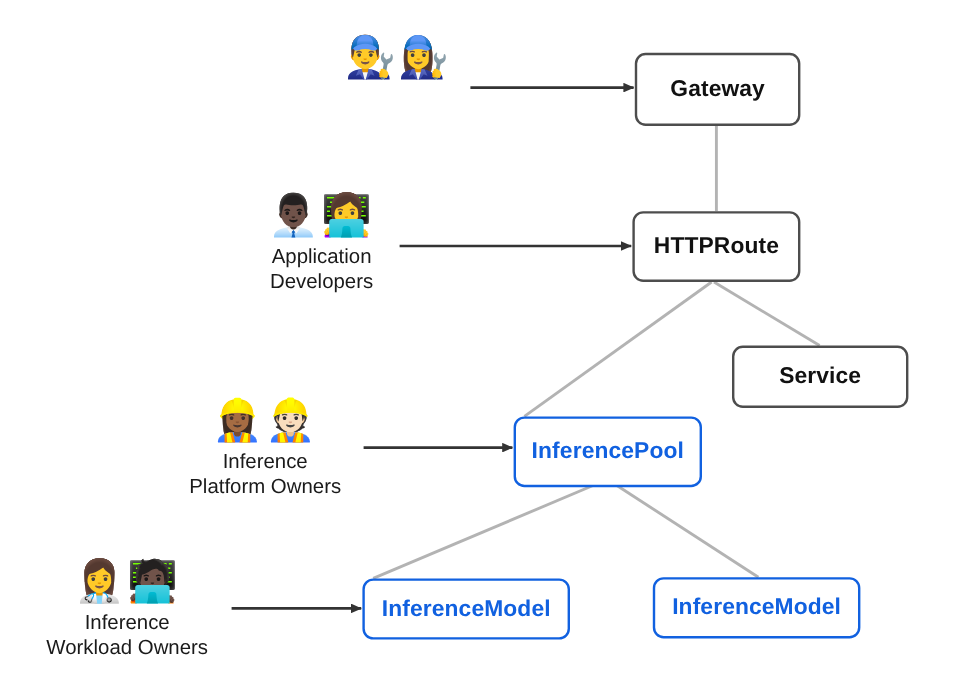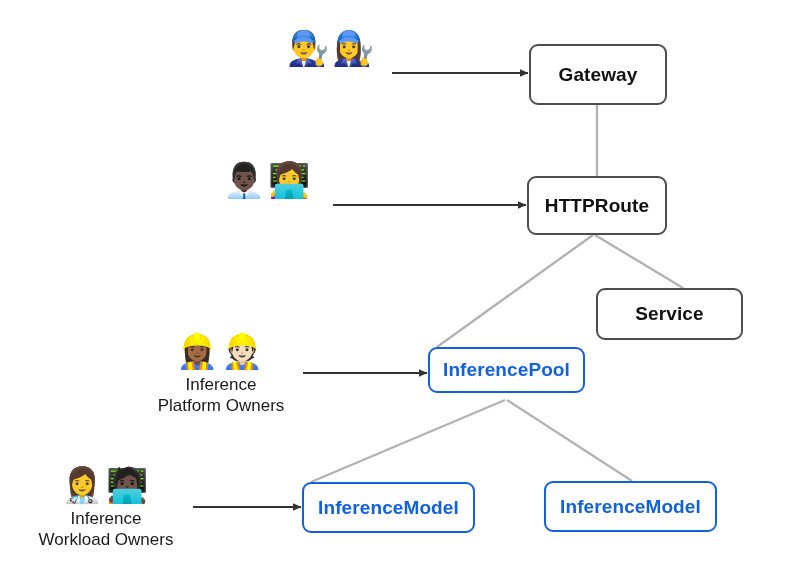--- a/index.html
+++ b/index.html
@@ -45,22 +45,22 @@
     font-size: 19px;
   }
   .node.blue {
     border: 2px solid #1161e0;
     color: #1161e0;
     font-size: 19px;
   }
 
   #node-gateway    { left: 529px; top: 44px;  width: 138px; height: 61px; }
   #node-httproute  { left: 527px; top: 176px; width: 140px; height: 59px; }
-  #node-service    { left: 596px; top: 288px; width: 147px; height: 52px; }
-  #node-inferencepool   { left: 428px; top: 347px; width: 157px; height: 46px; }
+  #node-service    { left: 610px; top: 288px; width: 147px; height: 52px; }
+  #node-inferencepool   { left: 428px; top: 347px; width: 157px; height: 59px; }
   #node-inferencemodel-left  { left: 302px; top: 482px; width: 173px; height: 51px; }
   #node-inferencemodel-right { left: 544px; top: 481px; width: 173px; height: 51px; }
 
   
   .persona {
     position: absolute;
     display: flex;
     flex-direction: column;
     align-items: center;
     text-align: center;
@@ -119,20 +119,22 @@
   <div class="node blue" id="node-inferencemodel-left">InferenceModel</div>
 
   <div class="node blue" id="node-inferencemodel-right">InferenceModel</div>
 
   <div class="persona" id="persona-cluster-operators">
     <div class="persona-emoji">👨‍🔧👩‍🔧</div>
   </div>
 
   <div class="persona" id="persona-application-developers">
     <div class="persona-emoji">👨🏿‍💼👩‍💻</div>
+    <div class="persona-label">Application
+Developers</div>
   </div>
 
   <div class="persona" id="persona-inference-platform-owners">
     <div class="persona-emoji">👷🏾‍♀️👷🏻</div>
     <div class="persona-label">Inference
 Platform Owners</div>
   </div>
 
   <div class="persona" id="persona-inference-workload-owners">
     <div class="persona-emoji">👩‍⚕️🧑🏿‍💻</div>

